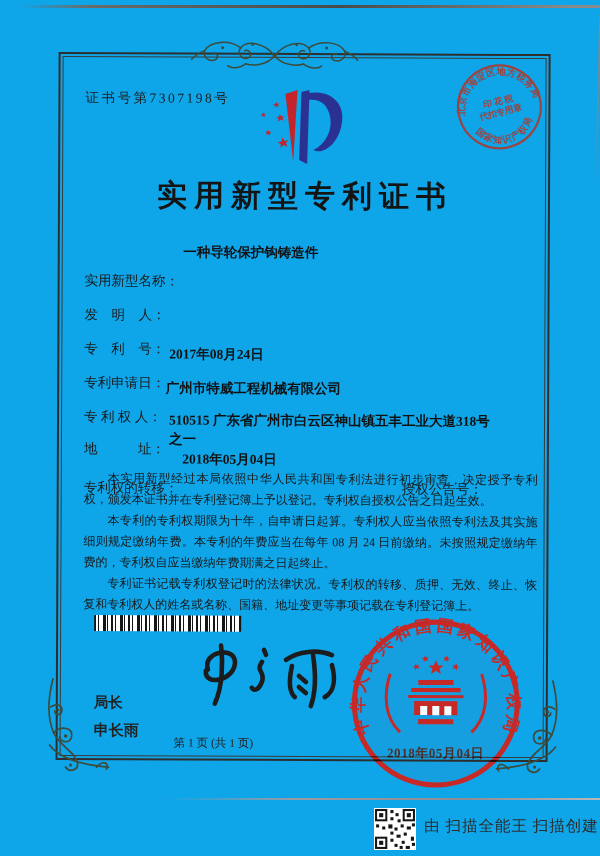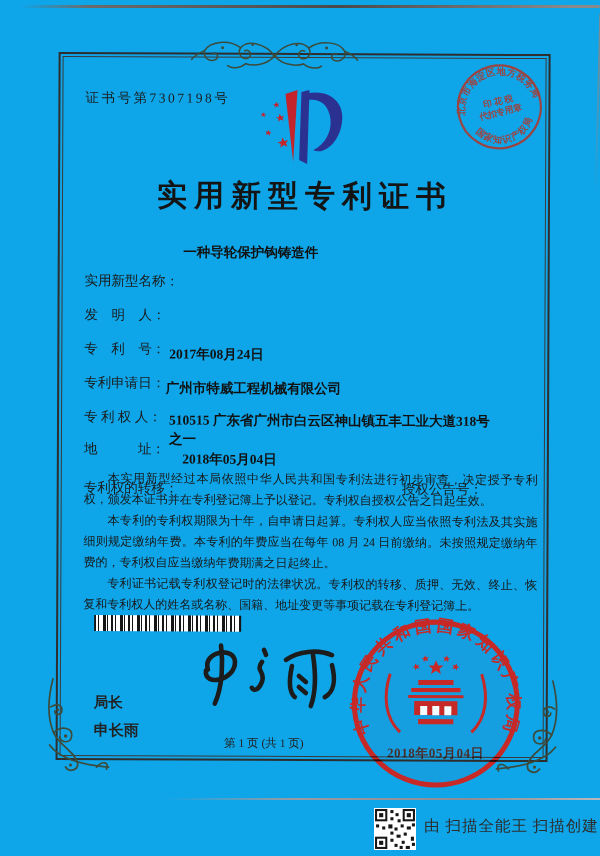--- a/index.html
+++ b/index.html
@@ -46,21 +46,21 @@
 
   .main-seal { position:absolute; left:349px; top:615px; width:176px; height:176px;
     mix-blend-mode:multiply; opacity:.95; z-index:5; }
 
   .signer { position:absolute; left:95px; top:663px; font-family:"Liberation Sans","DejaVu Sans",sans-serif;margin-top:31px; }
   .signer .t { font-size:14.5px; font-weight:700; color:#222; }
   .signer .n { font-size:15px; font-weight:700; color:#222; margin-top:9px; }
 
   .signature { position:absolute; left:193px; top:640px; width:156px; height:80px; }
 
-  .page-num { position:absolute; left:175px; top:736px; width:130px; text-align:right; font-size:11.5px; color:#222; }
+  .page-num { position:absolute; left:175px; top:736px; width:130px; text-align:left; font-size:11.5px; color:#222; }
 
   .scan-footer { position:absolute; left:0; top:804px; width:600px; height:52px; }
   .qr { position:absolute; left:374px; top:4px; width:42px; height:42px; }
   .scan-caption { position:absolute; left:424px; top:12px; font-size:15.5px; color:#2d2d2d; letter-spacing:1px; }
 </style>
 </head>
 <body>
 
 <div class="page">
   <div class="scan-top-line"></div>

